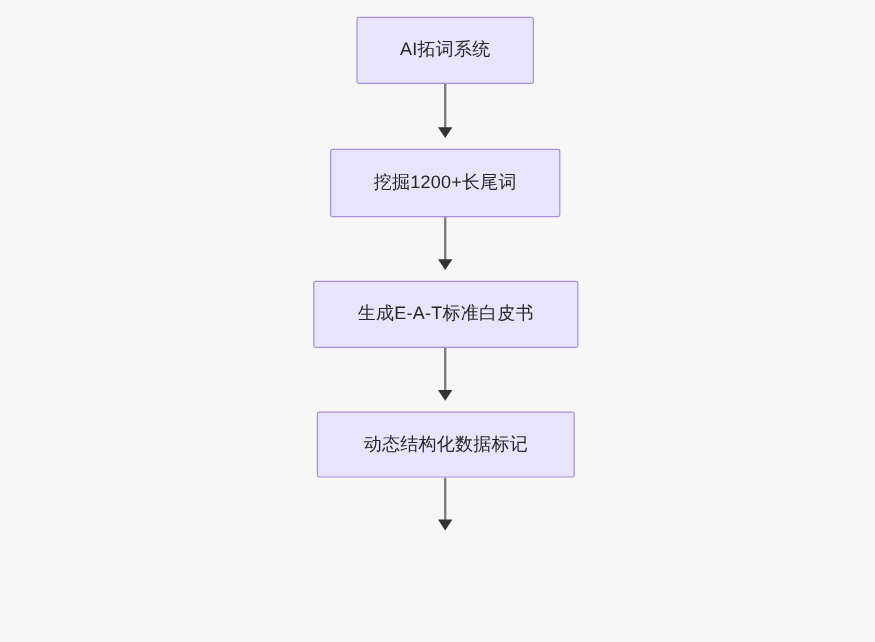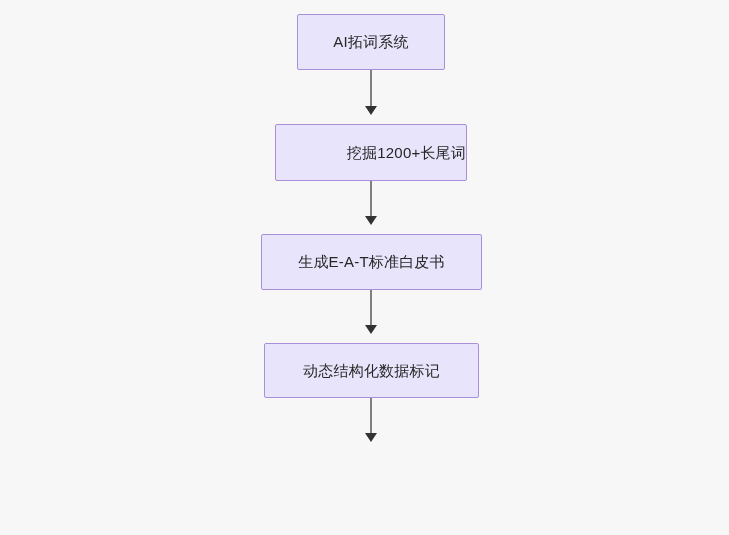--- a/index.html
+++ b/index.html
@@ -77,21 +77,21 @@
     <div class="edge-arrow" style="top: 35px; border-top-color: rgb(51, 51, 51);"></div>
   </div>
   <div class="edge" style="left: 371px; top: 398px; height: 44px;">
     <div class="edge-line" style="height: 36px; background: rgb(127, 127, 127);"></div>
     <div class="edge-arrow" style="top: 35px; border-top-color: rgb(51, 51, 51);"></div>
   </div>
 
   <div class="node" style="left: 297px; top: 14px; width: 148px; height: 56px; background: rgb(232, 228, 251); border-color: rgb(169, 143, 216); color: rgb(38, 38, 38);">
     <span class="node-label">AI拓词系统</span>
   </div>
-  <div class="node" style="left: 275px; top: 124px; width: 192px; height: 57px; background: rgb(232, 228, 251); border-color: rgb(169, 143, 216); color: rgb(38, 38, 38); justify-content: flex-end;">
+  <div class="node" style="left: 275px; top: 124px; width: 192px; height: 57px; background: rgb(232, 228, 251); border-color: rgb(169, 143, 216); color: rgb(38, 38, 38);">
     <span class="node-label">挖掘1200+长尾词</span>
   </div>
   <div class="node" style="left: 261px; top: 234px; width: 221px; height: 56px; background: rgb(232, 228, 251); border-color: rgb(169, 143, 216); color: rgb(38, 38, 38);">
     <span class="node-label">生成E-A-T标准白皮书</span>
   </div>
   <div class="node" style="left: 264px; top: 343px; width: 215px; height: 55px; background: rgb(232, 228, 251); border-color: rgb(169, 143, 216); color: rgb(38, 38, 38);">
     <span class="node-label">动态结构化数据标记</span>
   </div>
 
 </div>

